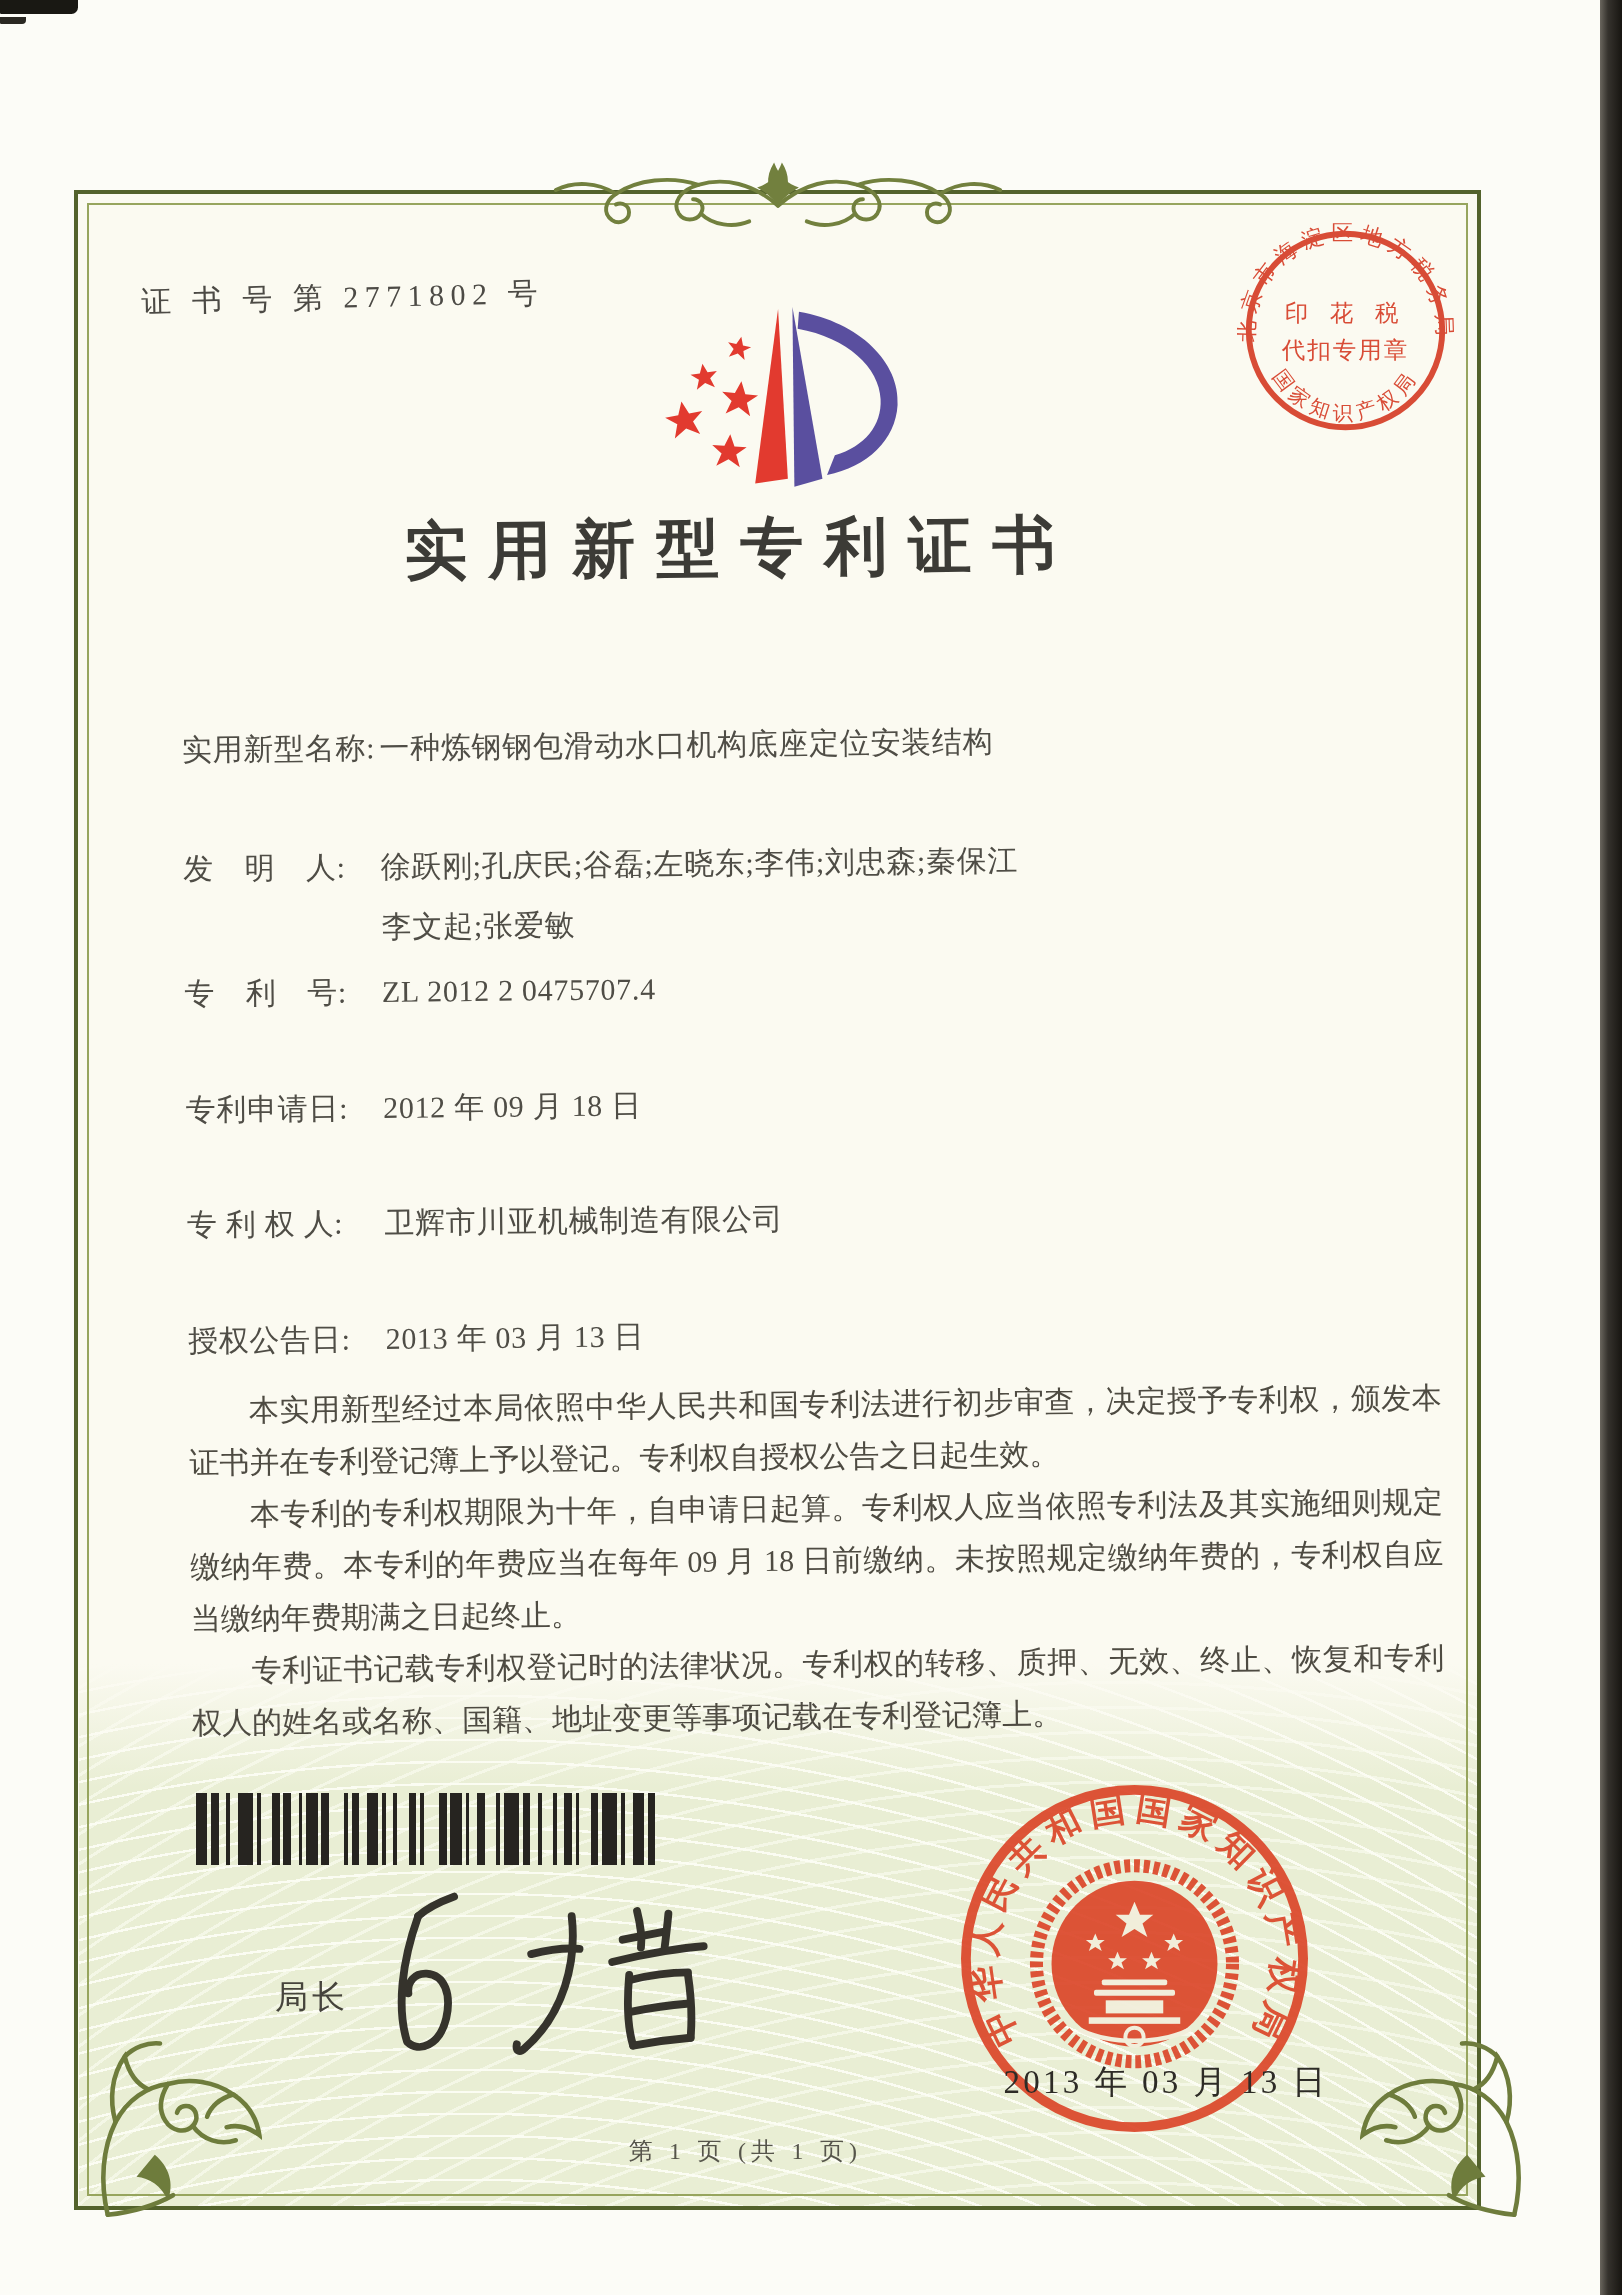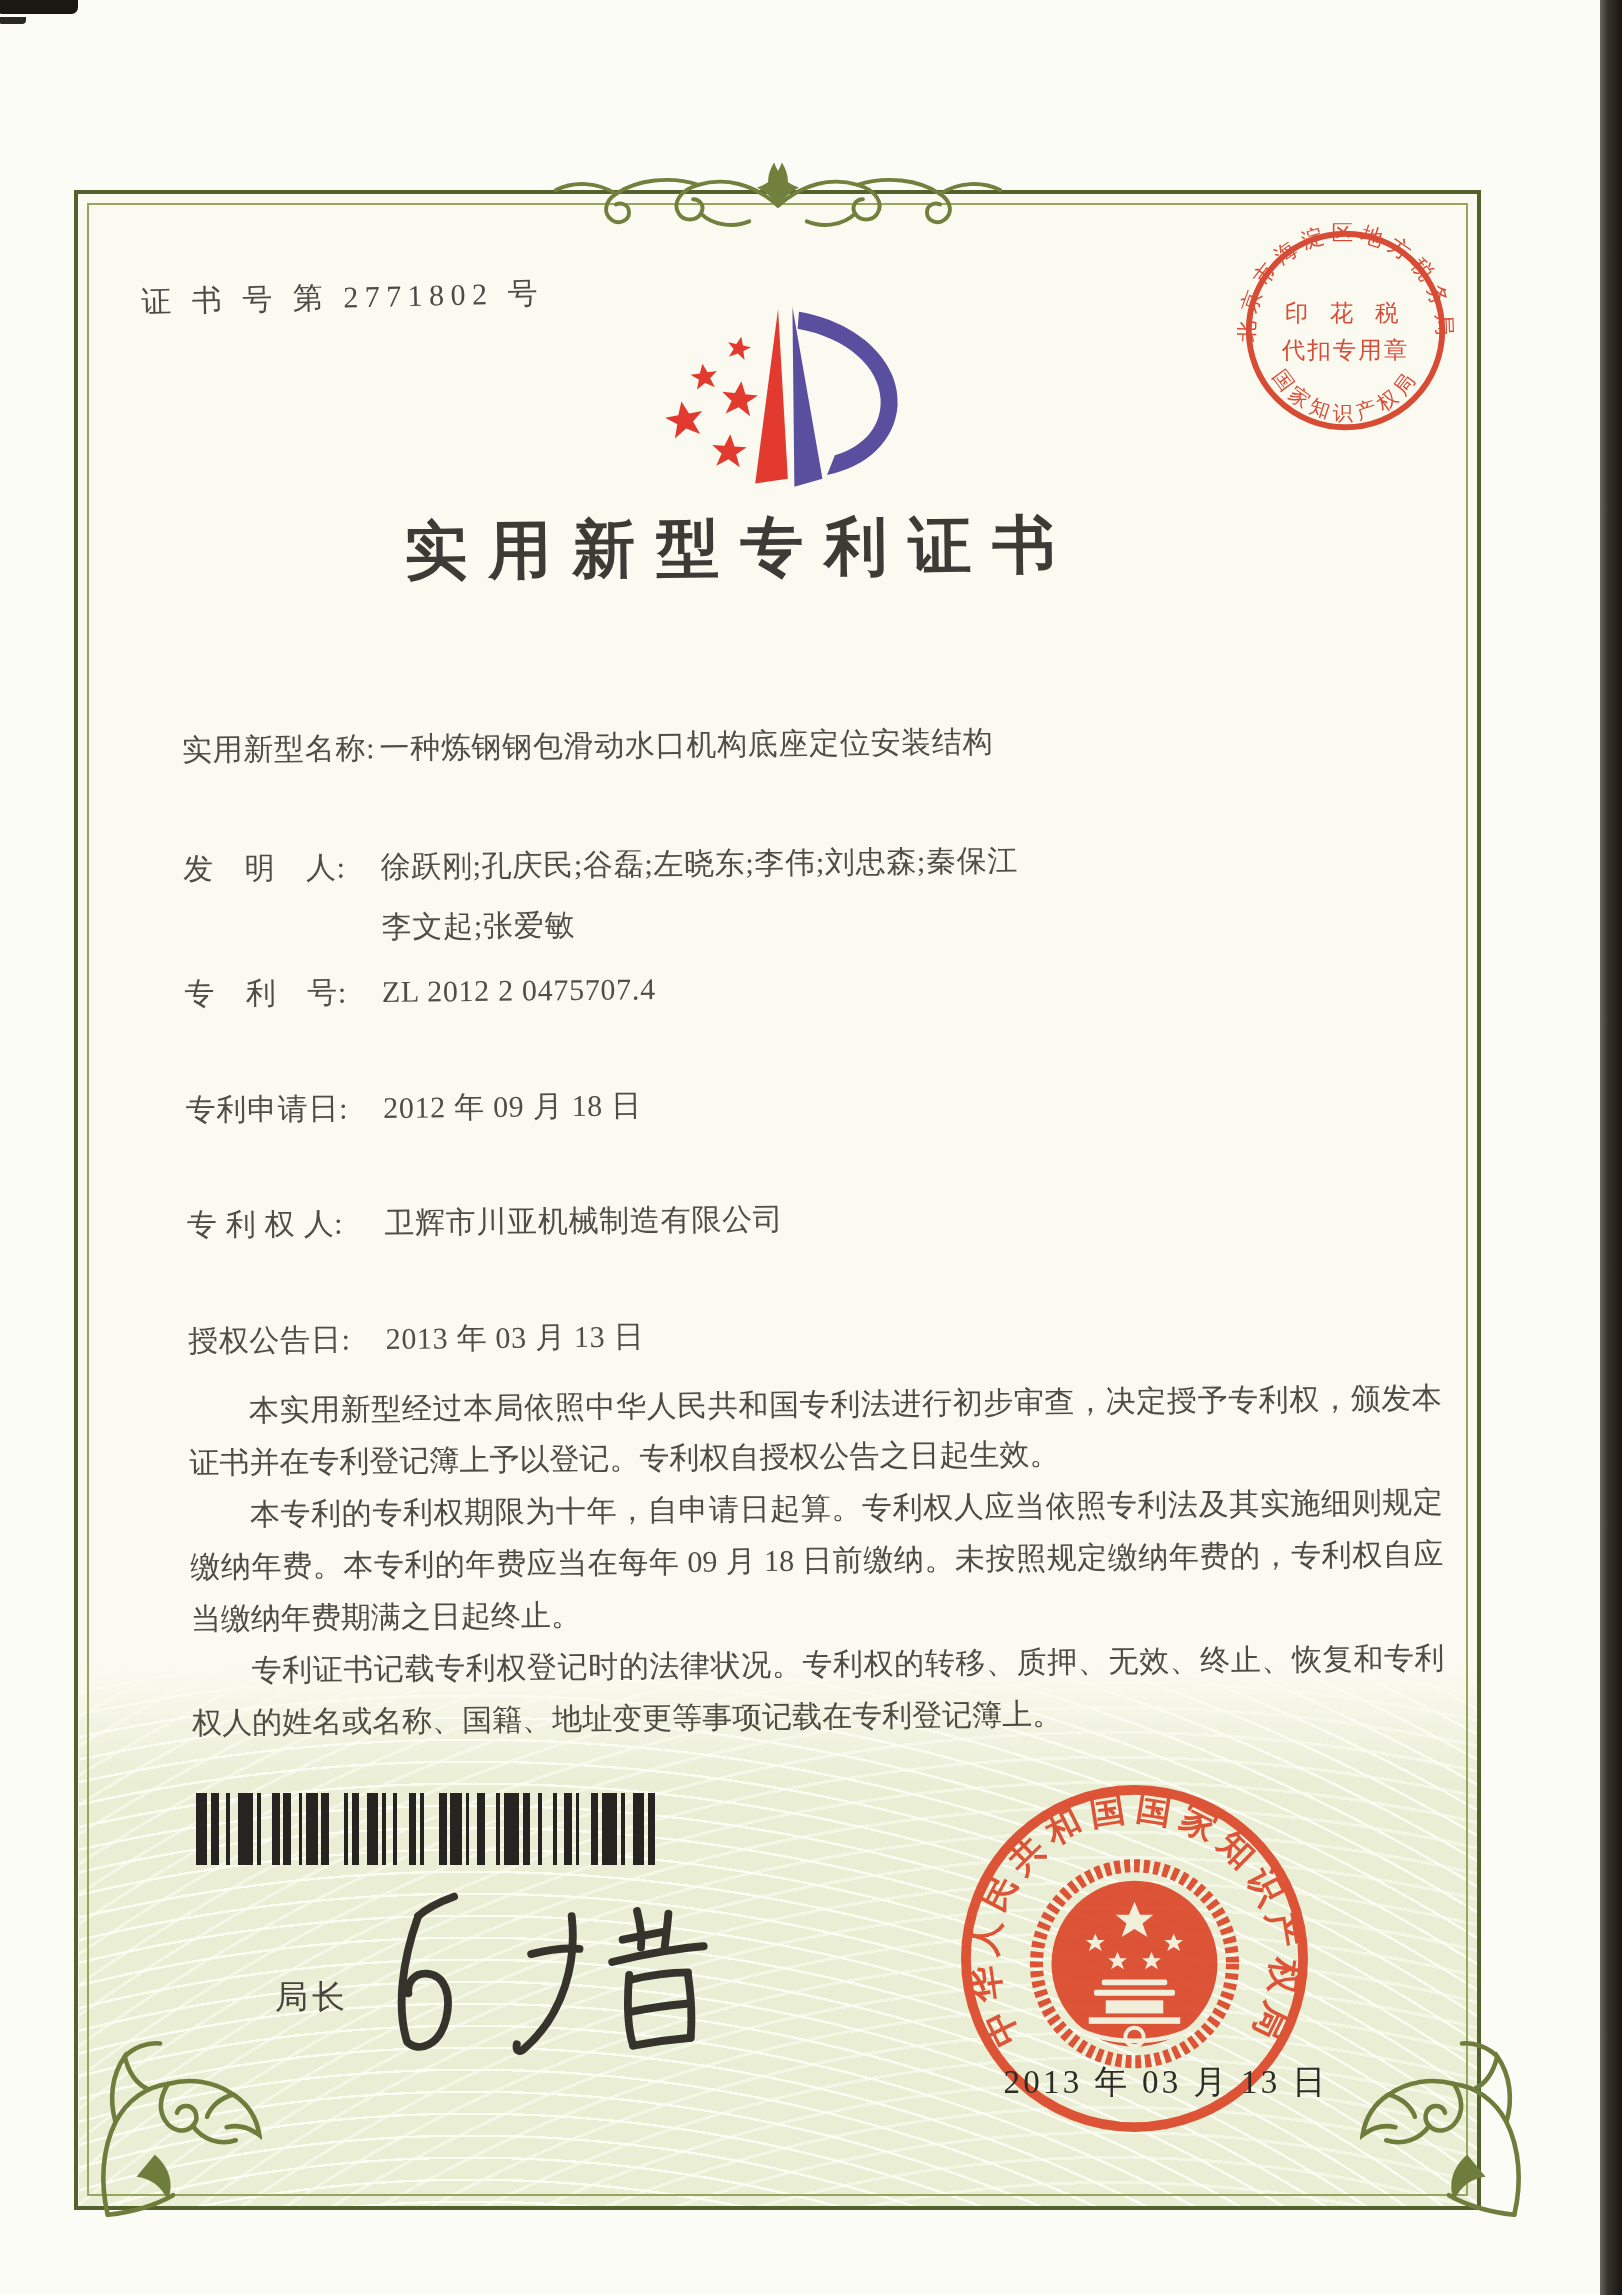--- a/index.html
+++ b/index.html
@@ -295,15 +295,16 @@
         <rect x="-62" y="40" width="124" height="9" rx="3"></rect>
         <rect x="-44" y="56" width="88" height="20"></rect>
         <rect x="-70" y="82" width="140" height="10"></rect>
       </g>
       <circle cy="112" r="14" fill="none" stroke="#f2eedb" stroke-width="6"></circle>
       <path d="M-86 100 C-40 124 40 124 86 100" fill="none" stroke="#f2eedb" stroke-width="7"></path>
     </g>
   </svg>
   <div class="seal-date">2013 年 03 月 13 日</div>
 
+  <div class="footer">第 1 页 (共 1 页)</div>
 
 </div>
 
 
 </body></html>

